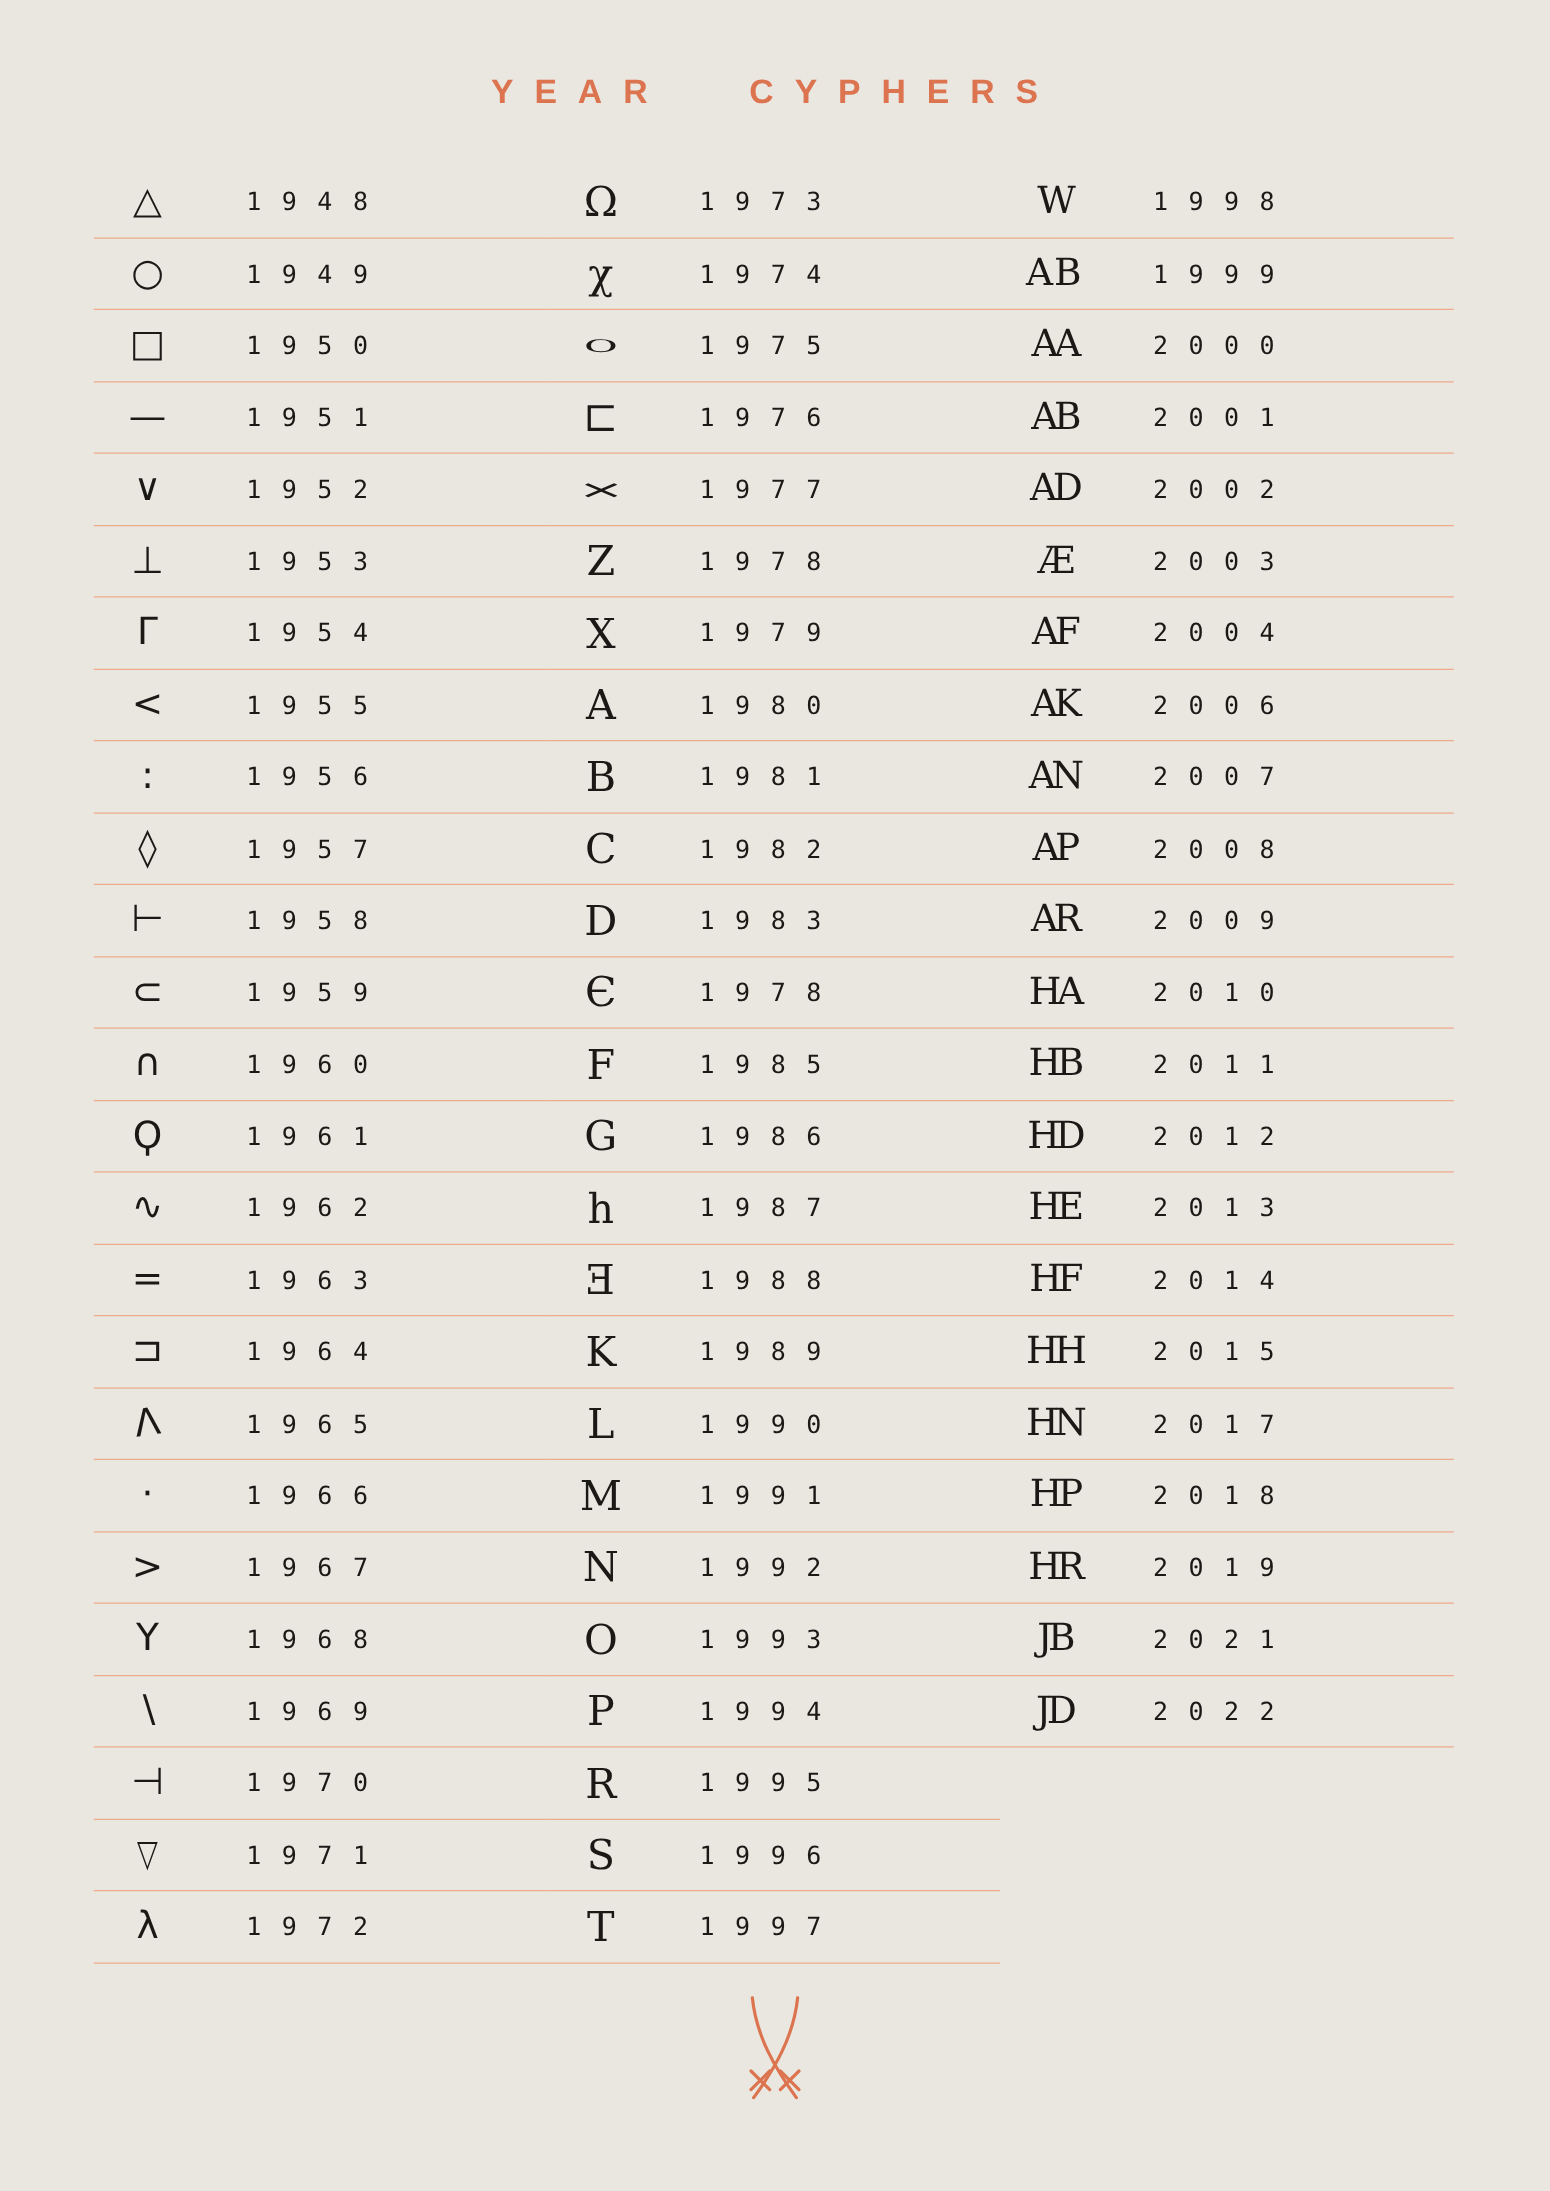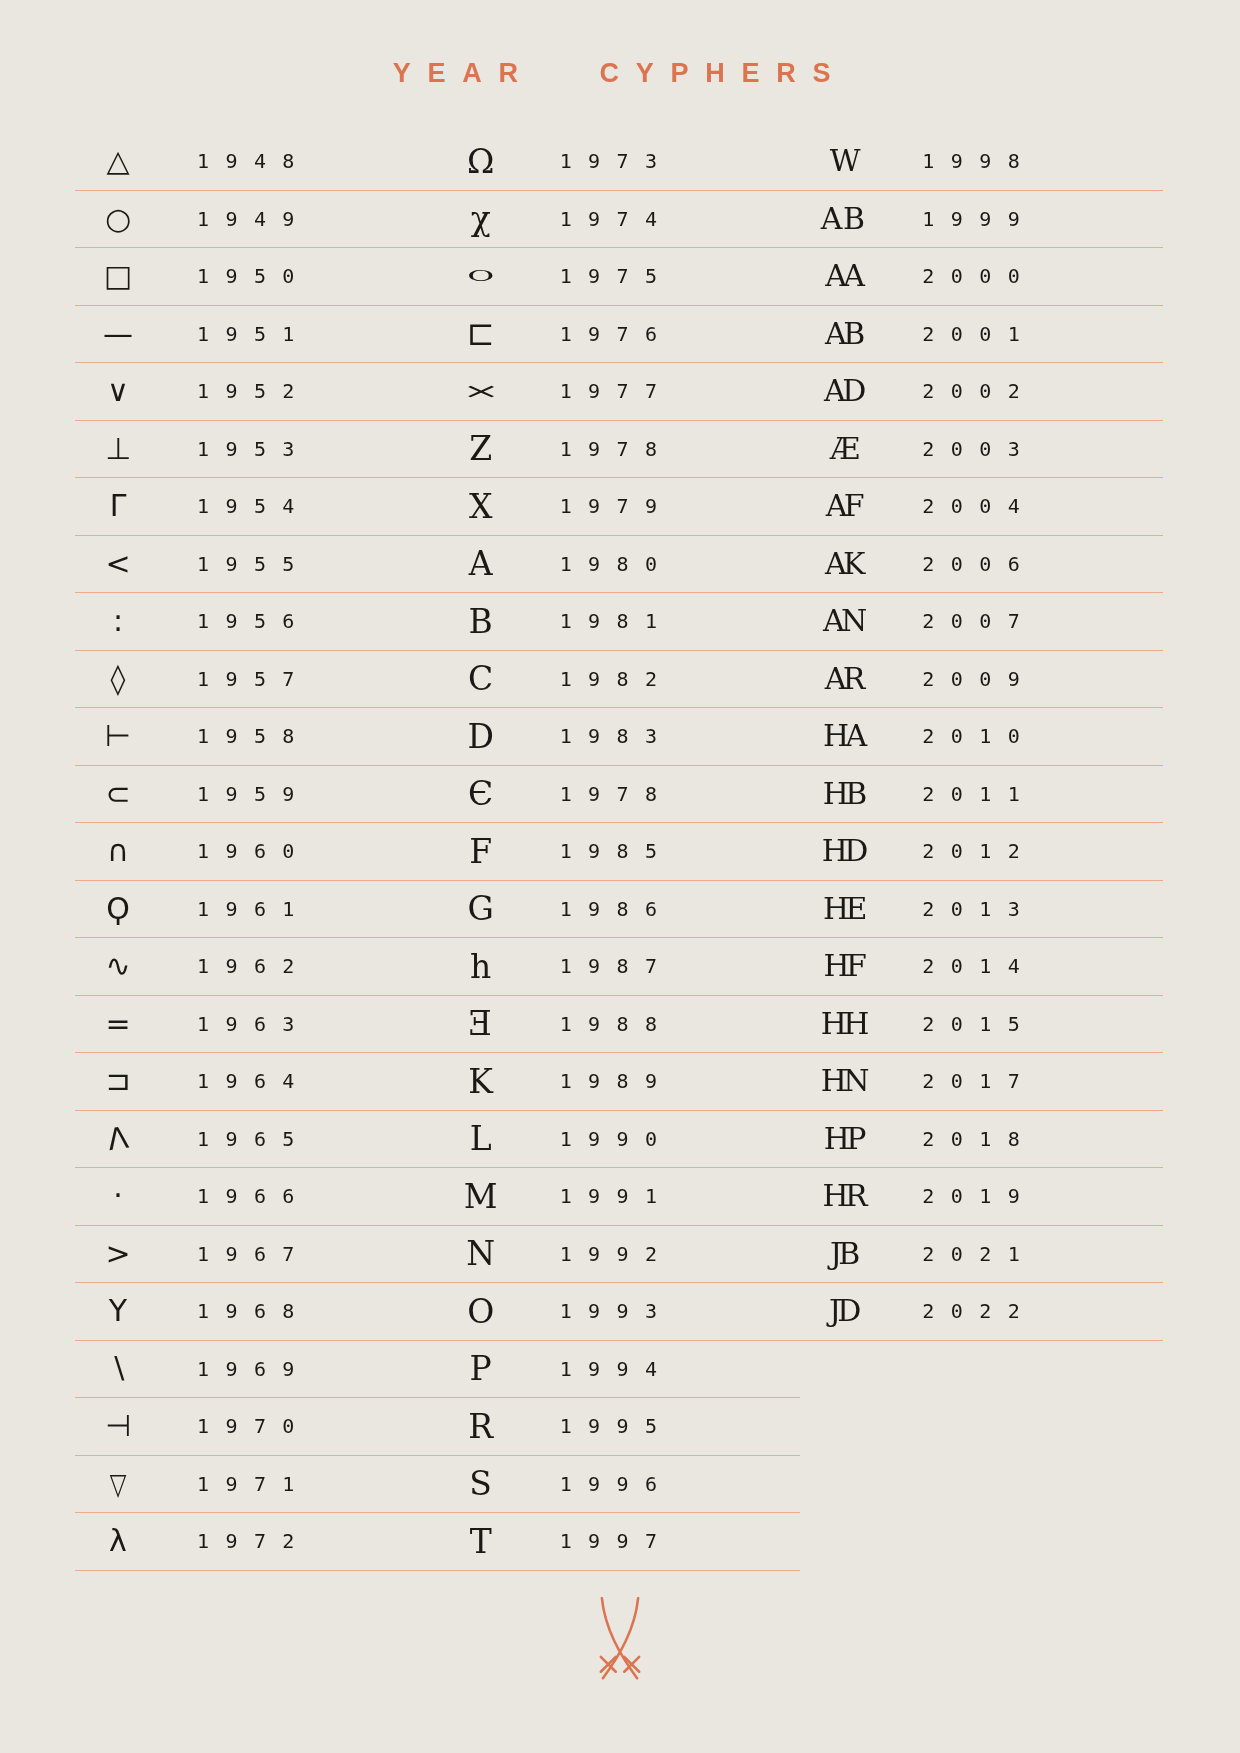--- a/index.html
+++ b/index.html
@@ -310,20 +310,24 @@
       </div>
       <div class="row">
         <span class="glyph">AK</span>
         <span class="year">2006</span>
       </div>
       <div class="row">
         <span class="glyph">AN</span>
         <span class="year">2007</span>
       </div>
       <div class="row">
+        <span class="glyph">AP</span>
+        <span class="year">2008</span>
+      </div>
+      <div class="row">
         <span class="glyph">AR</span>
         <span class="year">2009</span>
       </div>
       <div class="row">
         <span class="glyph">HA</span>
         <span class="year">2010</span>
       </div>
       <div class="row">
         <span class="glyph">HB</span>
         <span class="year">2011</span>

